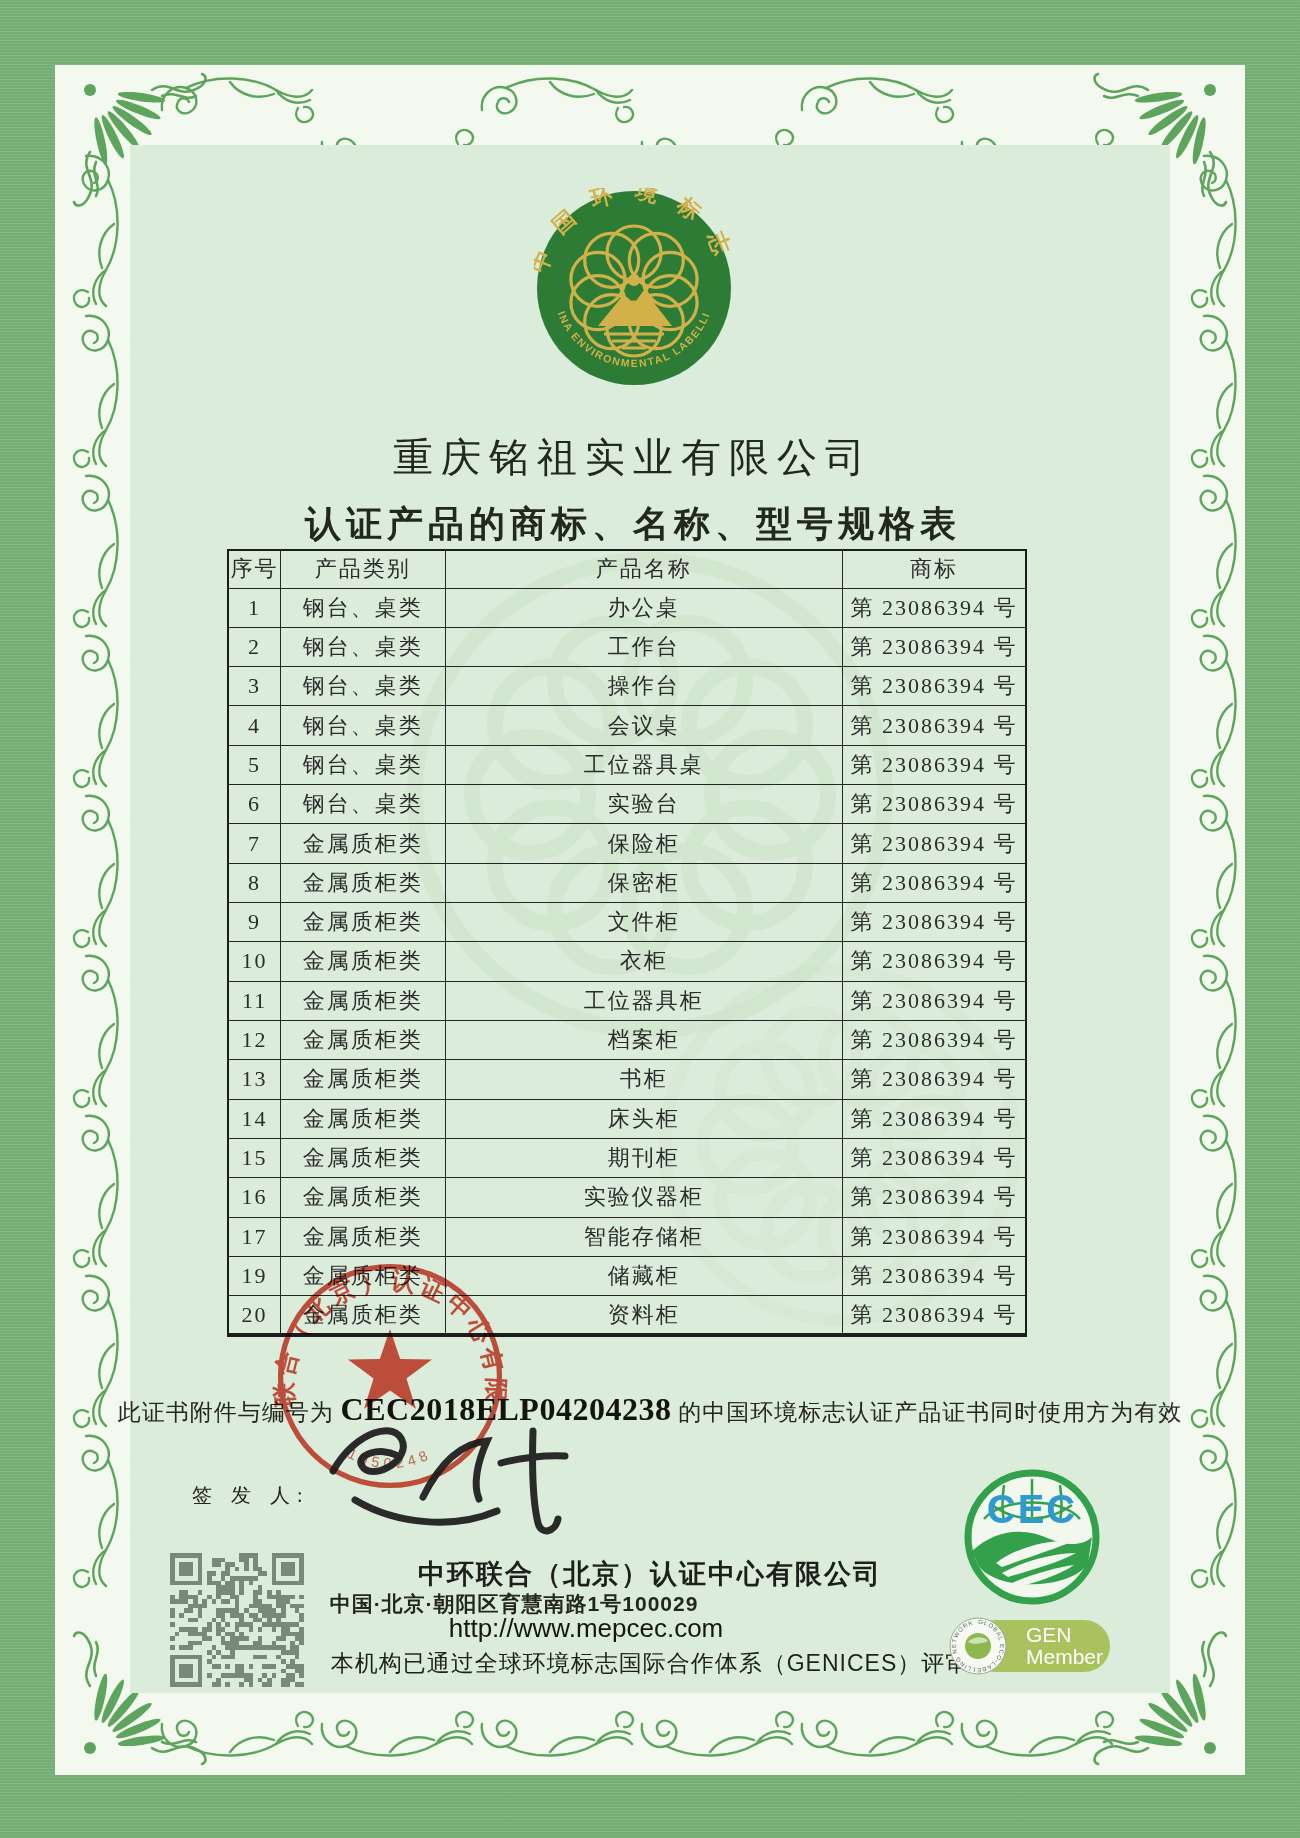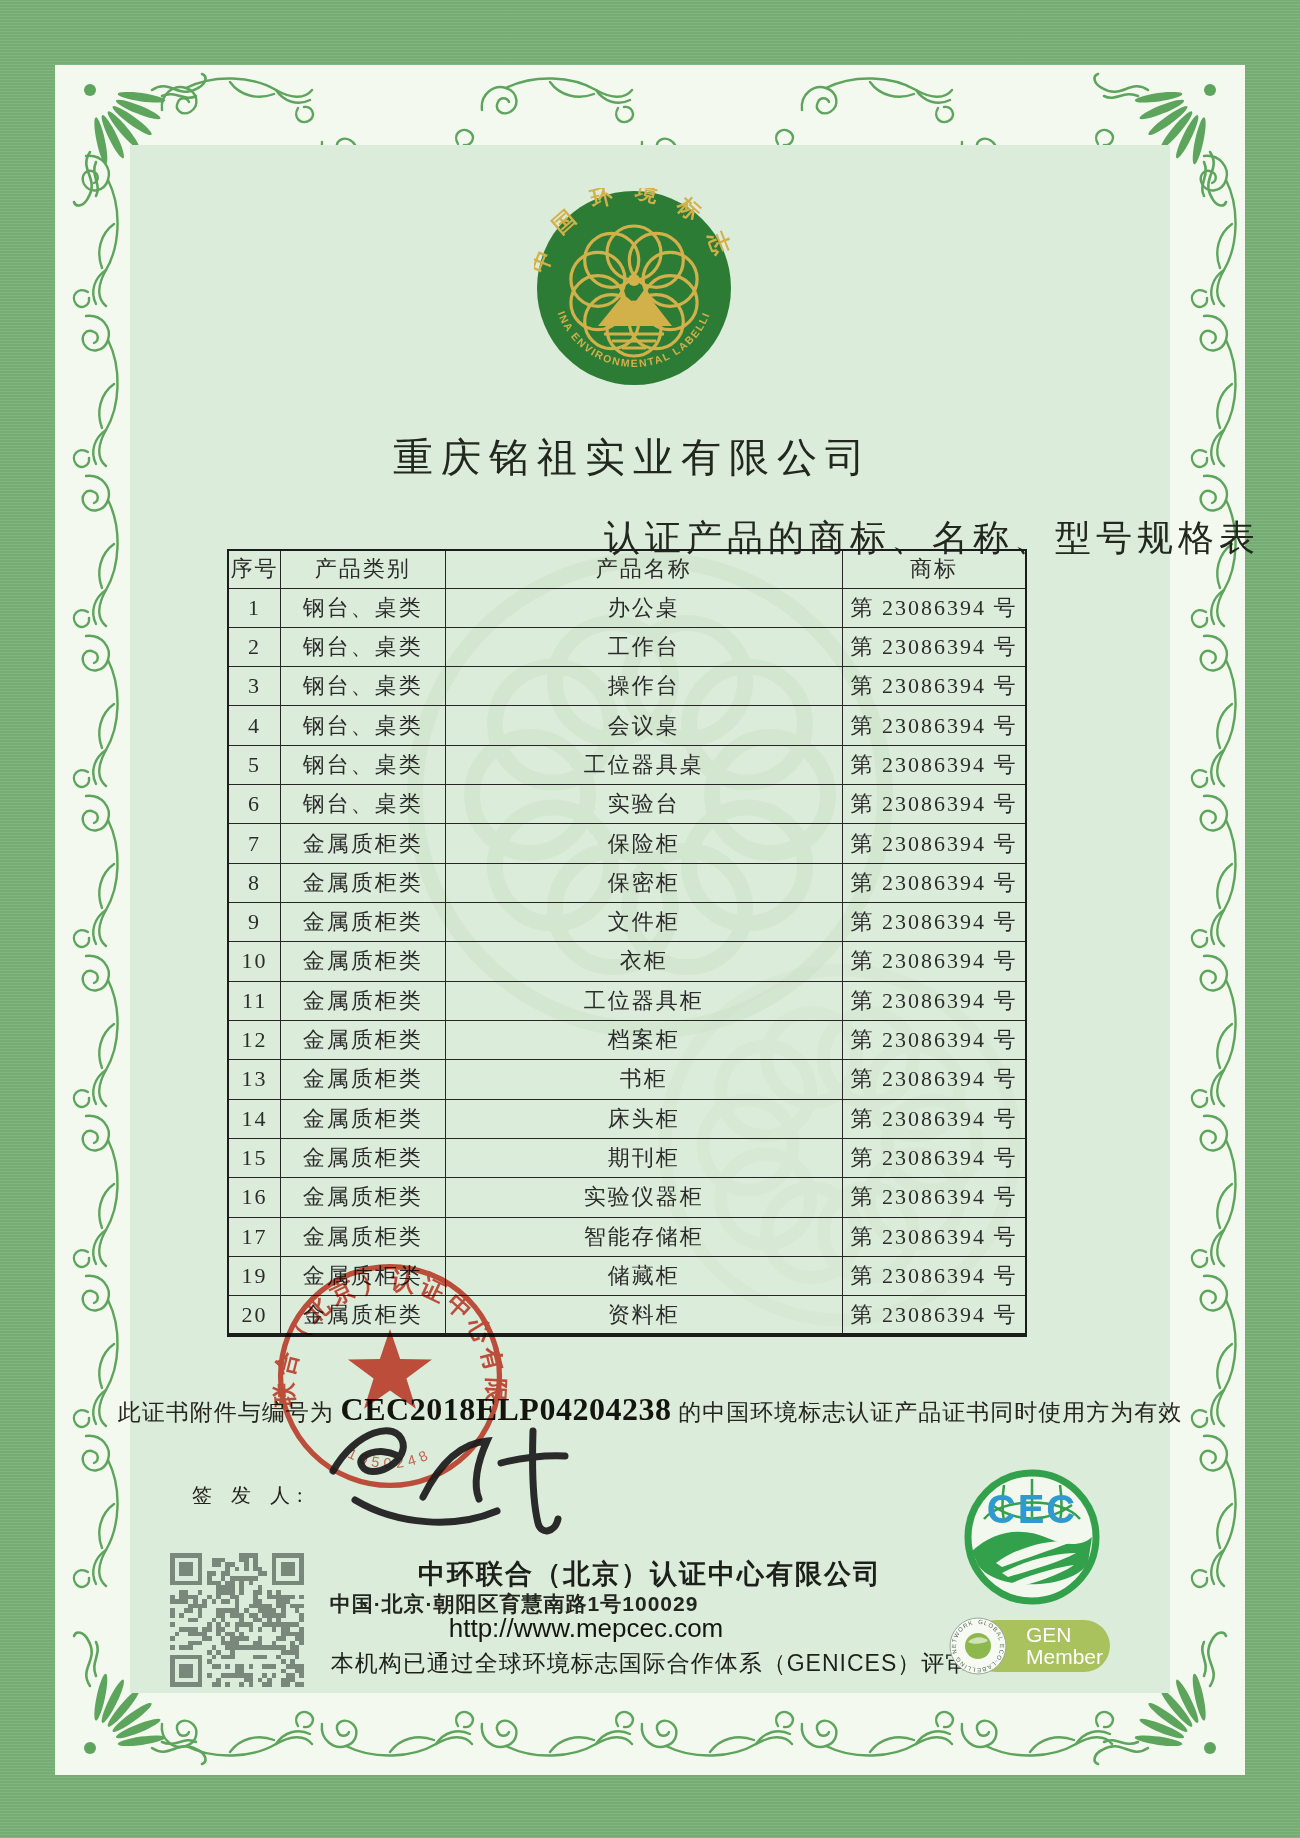--- a/index.html
+++ b/index.html
@@ -7,21 +7,21 @@
     position:relative;width:1300px;height:1838px;overflow:hidden;
     background:#79b277;
     background-image:repeating-linear-gradient(0deg, rgba(255,255,255,.06) 0 1px, rgba(0,0,0,.03) 1px 3px);
     font-family:"Liberation Serif","DejaVu Serif",serif;
   }
   .band{position:absolute;left:55px;top:65px;width:1190px;height:1710px;background:#f4f9ef;}
   .panel{position:absolute;left:130px;top:145px;width:1040px;height:1548px;background:#dcecda;}
   .abs{position:absolute;}
   .titleline{position:absolute;left:0;width:1254px;text-align:center;color:#23281f;padding-left:6px;}
   .company{top:430px;font-size:40px;letter-spacing:8px;font-weight:500;}
-  .doctitle{top:514px;font-size:36px;letter-spacing:5px;font-weight:400;text-align:right;}
+  .doctitle{top:500px;font-size:36px;letter-spacing:5px;font-weight:700;}
   table.products{
     position:absolute;left:227px;top:549px;width:800px;height:788px;
     border-collapse:collapse;table-layout:fixed;
     font-size:22px;color:#2c2c2c;
   }
   table.products{border:2.6px solid #1c1c1c;border-bottom-width:4px;}
   table.products td,table.products th{
     border:1.4px solid #262626;text-align:center;vertical-align:middle;
     font-weight:normal;padding:0;letter-spacing:2px;background:transparent;
   }

